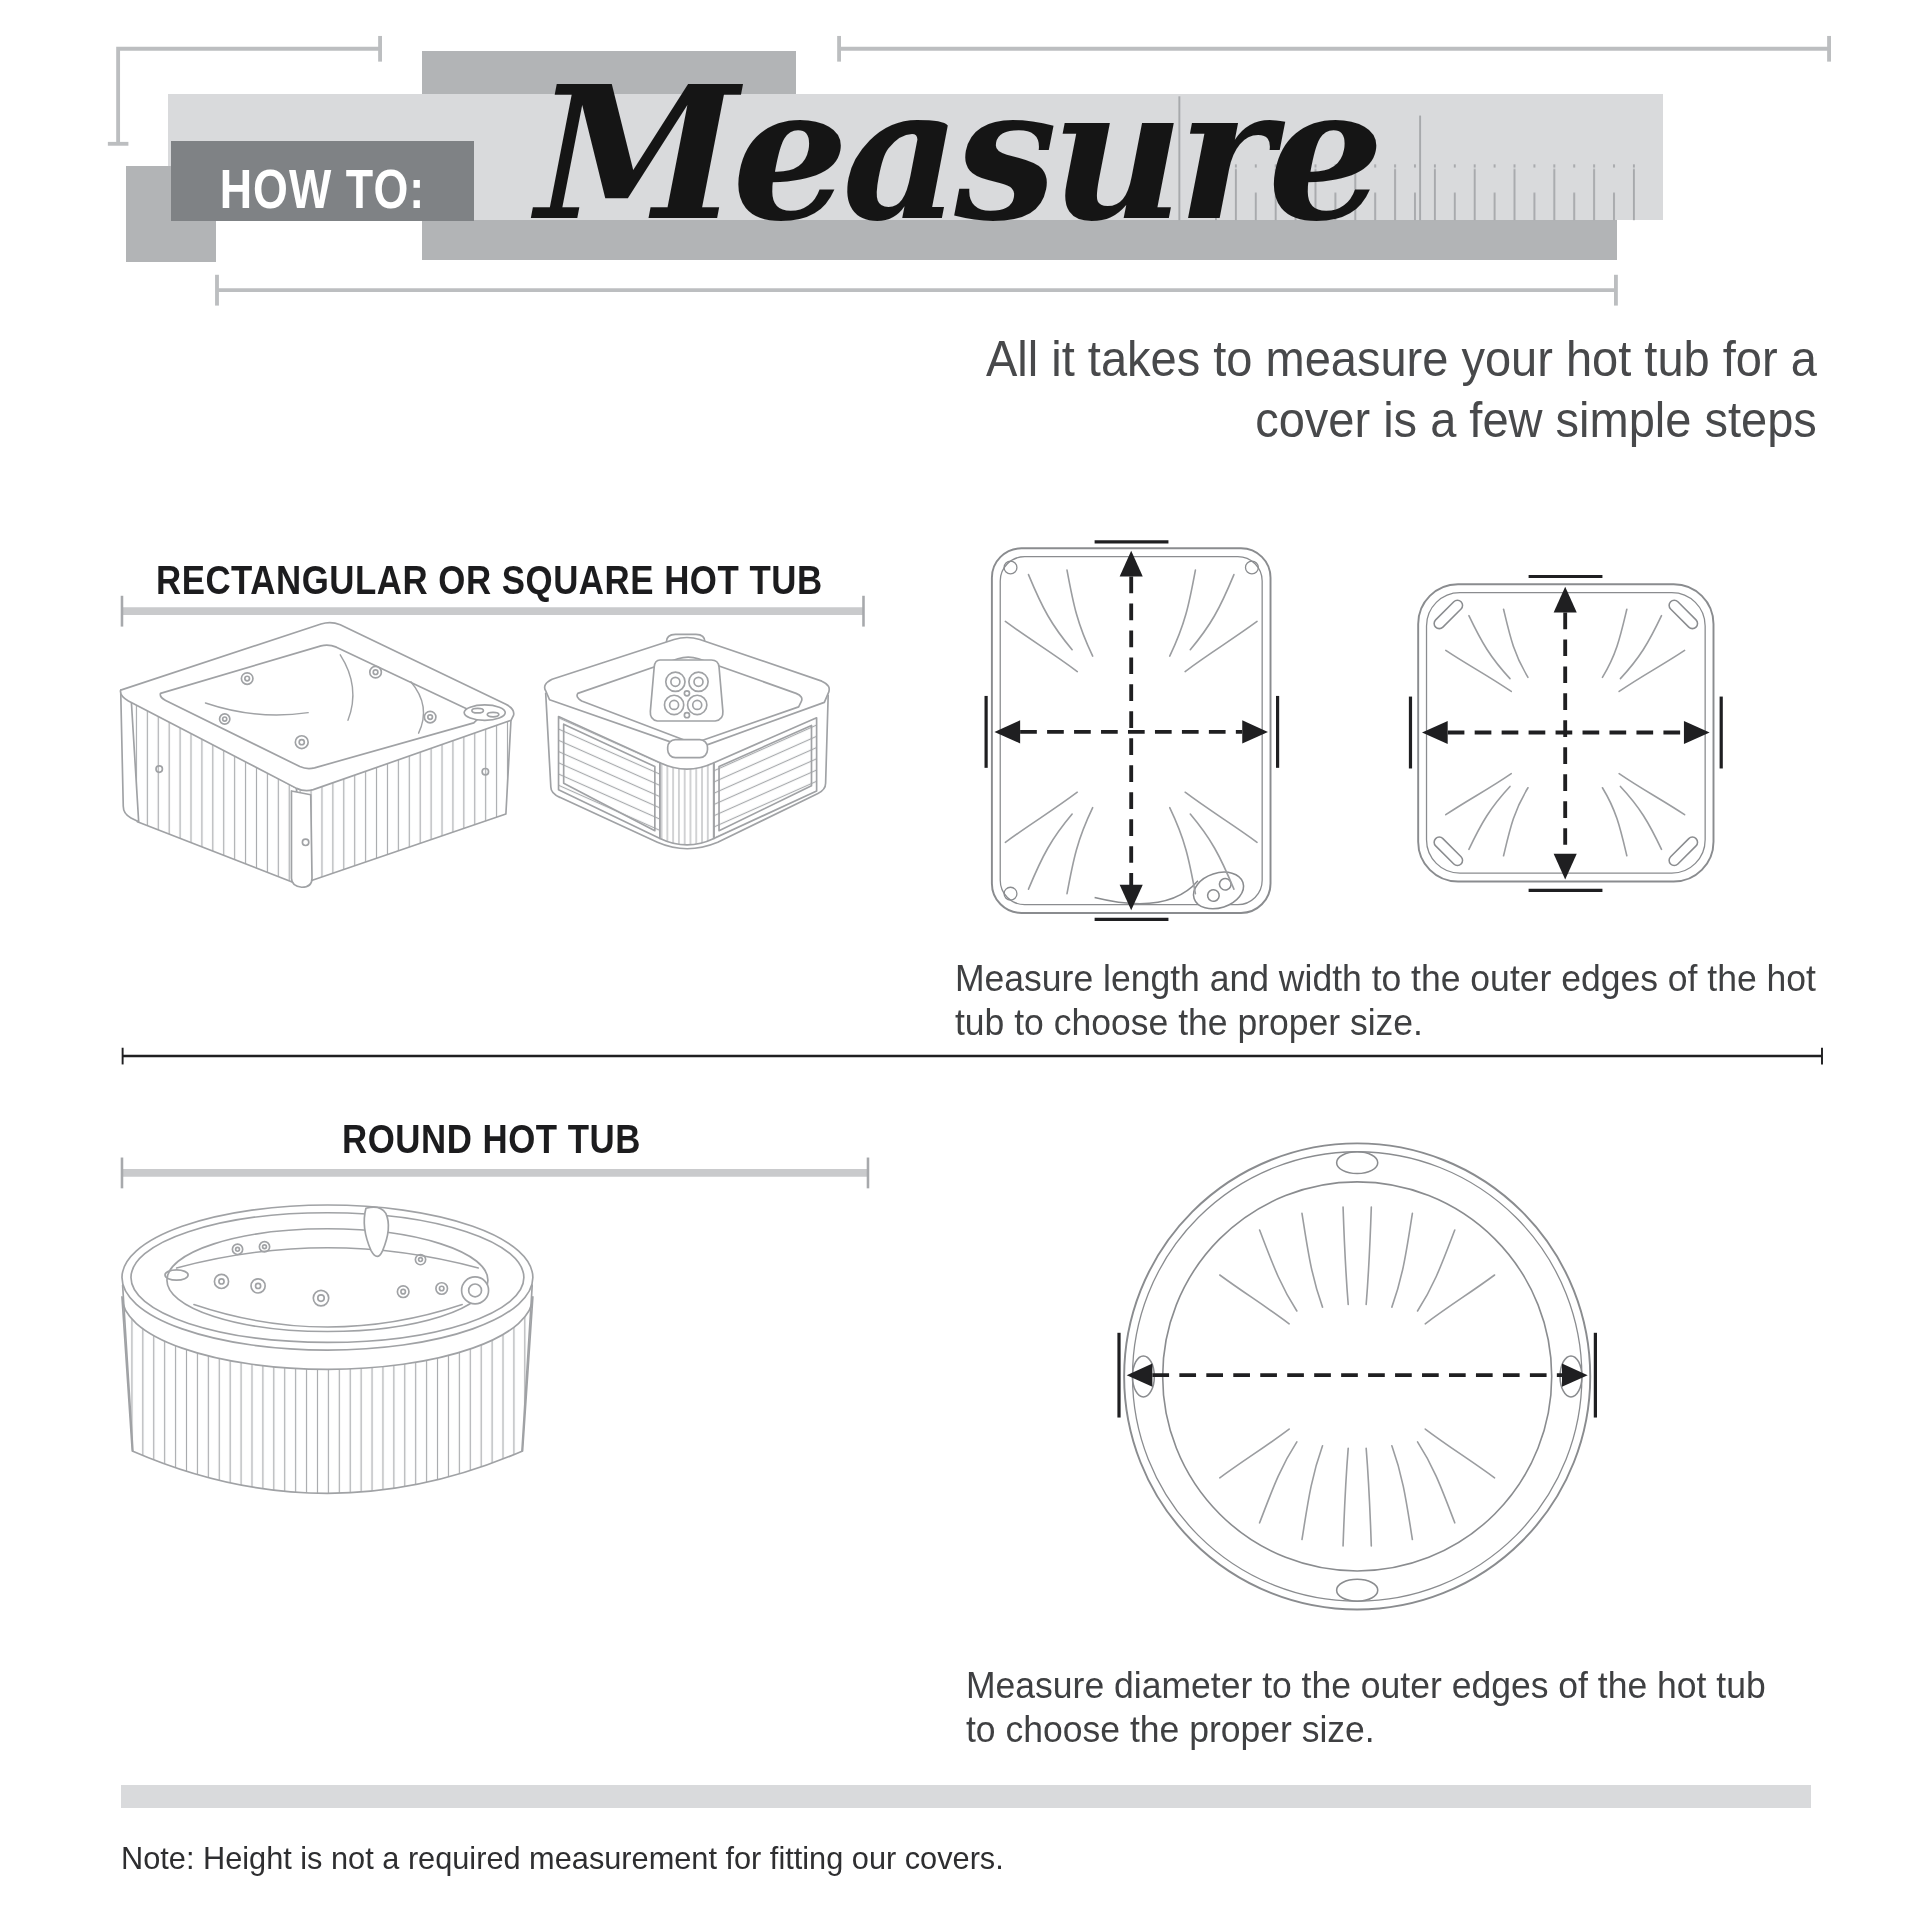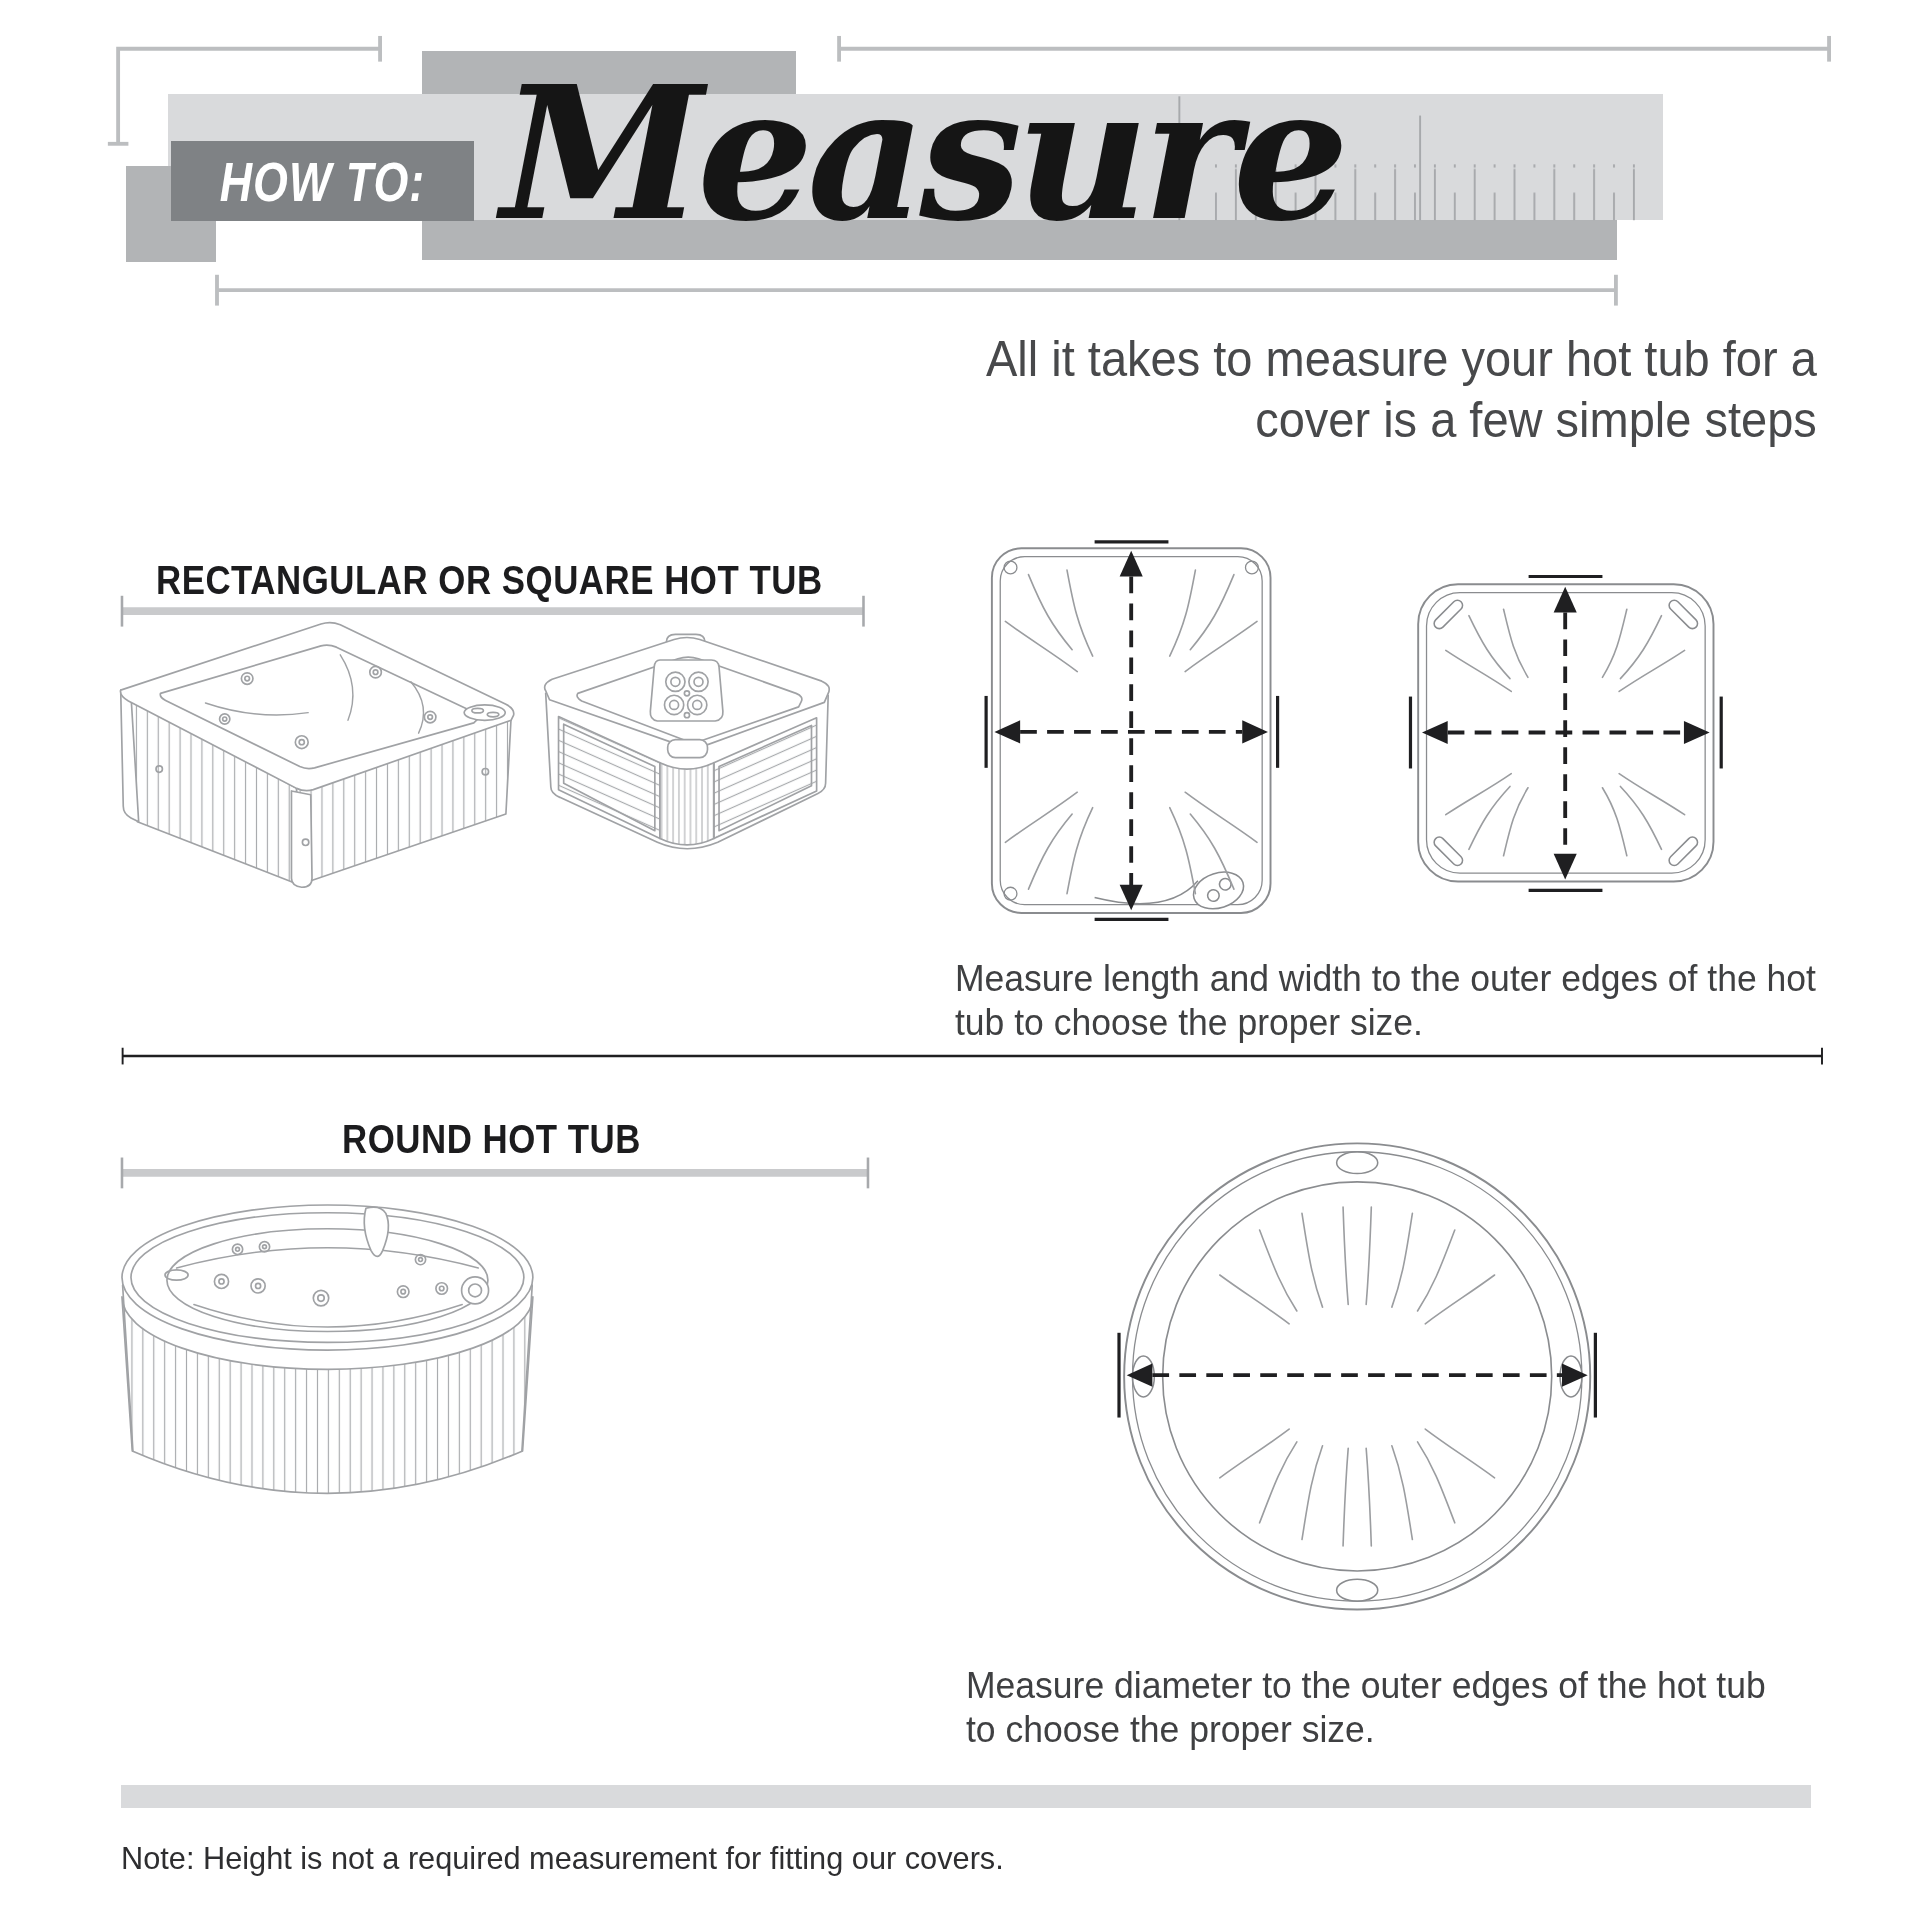--- a/index.html
+++ b/index.html
@@ -286,25 +286,25 @@
     <g stroke="#1f1f21">
       <line x1="1795" y1="2142" x2="2433" y2="2142" stroke-width="6" stroke-dasharray="26 16"></line>
       <polygon points="1755,2142 1795,2124 1795,2160" fill="#1f1f21" stroke="none"></polygon>
       <polygon points="2473,2142 2433,2124 2433,2160" fill="#1f1f21" stroke="none"></polygon>
       <line x1="1743" y1="2076" x2="1743" y2="2208" stroke-width="5"></line>
       <line x1="2485" y1="2076" x2="2485" y2="2208" stroke-width="5"></line>
     </g>
   </g>
 </svg>
 
-<div class="txt kicker-box" style="left:171px;top:135px;width:303px;height:92px;font-style:italic;">
+<div class="txt kicker-box" style="left:171px;top:142px;width:303px;height:92px;">
   <span class="kicker">HOW TO:</span>
 </div>
 
-<div class="txt script-title" style="left:501px;top:62px;">Measure</div>
+<div class="txt script-title" style="left:536px;top:62px;">Measure</div>
 
 <div class="txt subtitle" style="right:109px;top:329px;">
   <div>All it takes to measure your hot tub for a</div>
   <div>cover is a few simple steps</div>
 </div>
 
 <div class="txt sec-heading" style="left:156px;top:557px;">RECTANGULAR OR SQUARE HOT TUB</div>
 
 <div class="txt caption" style="left:955px;top:957px;">
   <div>Measure length and width to the outer edges of the hot</div>

